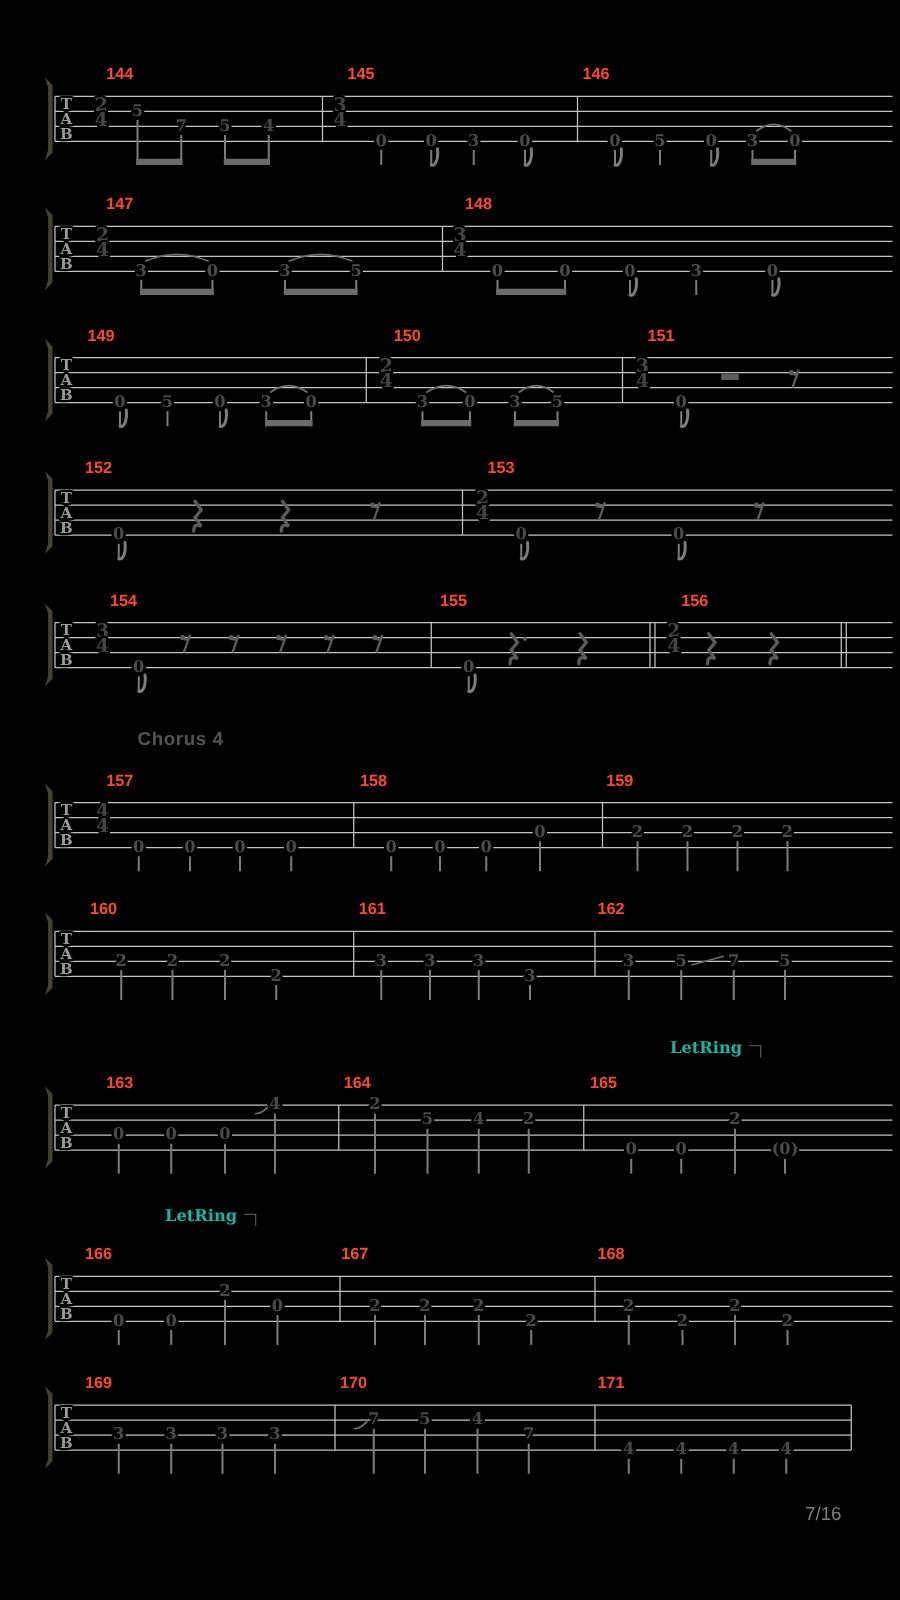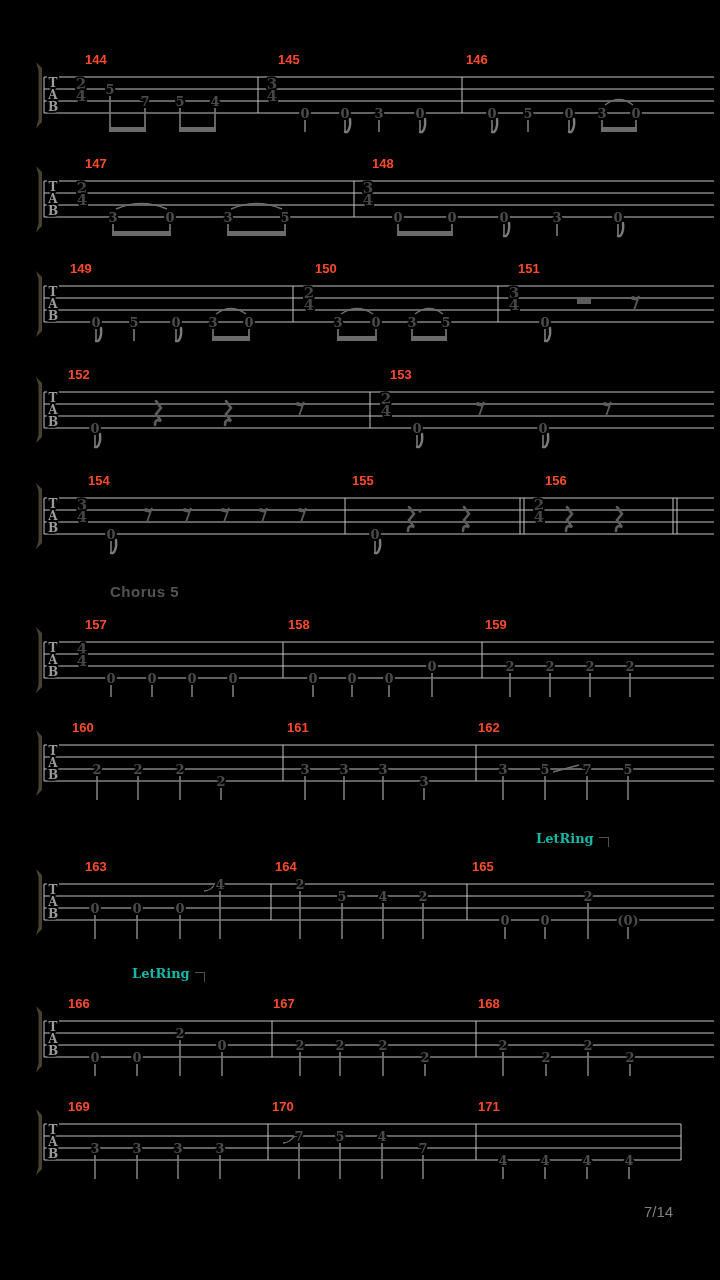--- a/index.html
+++ b/index.html
@@ -485,21 +485,21 @@
         <text x="503" y="1160" class="note" text-anchor="middle" dominant-baseline="central">4</text>
         <text x="545" y="1160" class="note" text-anchor="middle" dominant-baseline="central">4</text>
         <text x="587" y="1160" class="note" text-anchor="middle" dominant-baseline="central">4</text>
         <text x="629" y="1160" class="note" text-anchor="middle" dominant-baseline="central">4</text>
         <text x="478" y="1106" class="mnum" text-anchor="start" dominant-baseline="central">171</text>
         <text x="53" y="1130" class="clef" text-anchor="middle" dominant-baseline="central">T</text>
         <text x="53" y="1142" class="clef" text-anchor="middle" dominant-baseline="central">A</text>
         <text x="53" y="1154" class="clef" text-anchor="middle" dominant-baseline="central">B</text>
       </g>
     </svg>
-  <div class="chorus">Chorus 5</div>
+  <div class="chorus">Chorus 4</div>
   <div class="letring lr1">
     <span>LetRing</span><span class="lr-tick"></span>
   </div>
   <div class="letring lr2">
     <span>LetRing</span><span class="lr-tick"></span>
   </div>
-  <div class="pagenum">7/14</div>
+  <div class="pagenum">7/16</div>
 </div>
 
 </body></html>

